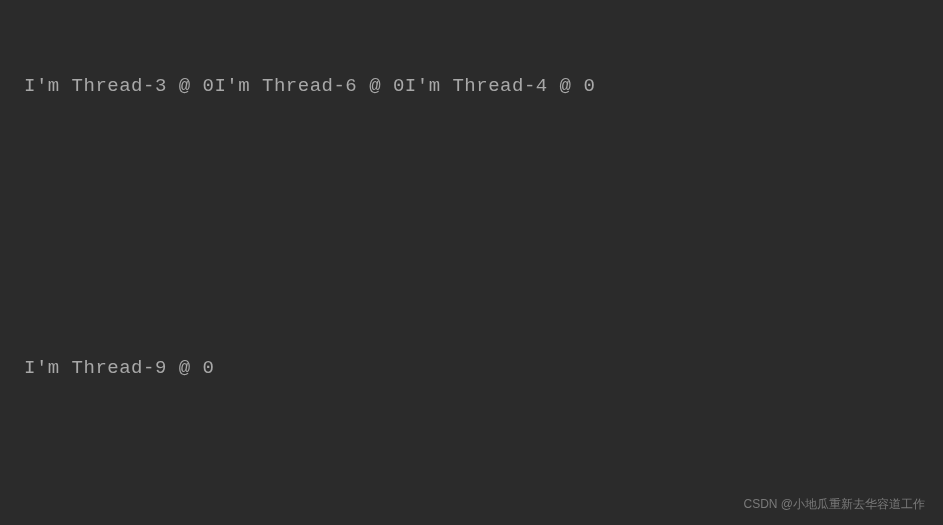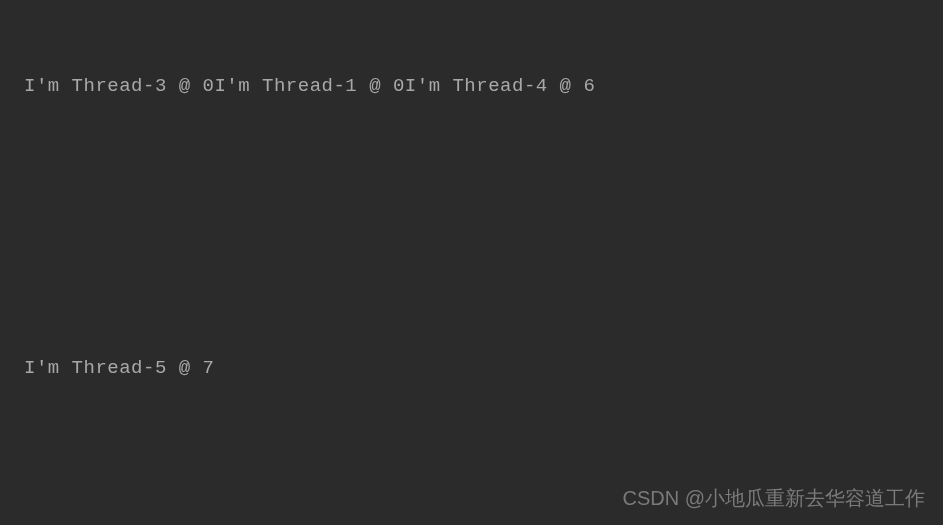--- a/index.html
+++ b/index.html
@@ -21,33 +21,33 @@
       letter-spacing: 0.5px;
     }
     .terminal-output {
       white-space: pre;
     }
     .watermark {
       position: absolute;
       bottom: 10px;
       right: 18px;
       color: #7a7a7a;
-      font-size: 20px;
+      font-size: 12px;
       font-family: Arial, "Microsoft YaHei", sans-serif;
       letter-spacing: 0;
     }
   </style>
 </head>
 <body>
 
 <div class="terminal-output">
-  <div>I'm Thread-3 @ 0I'm Thread-1 @ 0I'm Thread-4 @ 6</div>
+  <div>I'm Thread-3 @ 0I'm Thread-6 @ 0I'm Thread-4 @ 0</div>
   <div>&nbsp;</div>
   <div>&nbsp;</div>
-  <div>I'm Thread-5 @ 7</div>
+  <div>I'm Thread-9 @ 0</div>
   
   
   
   
   
   
   
   
   
   

